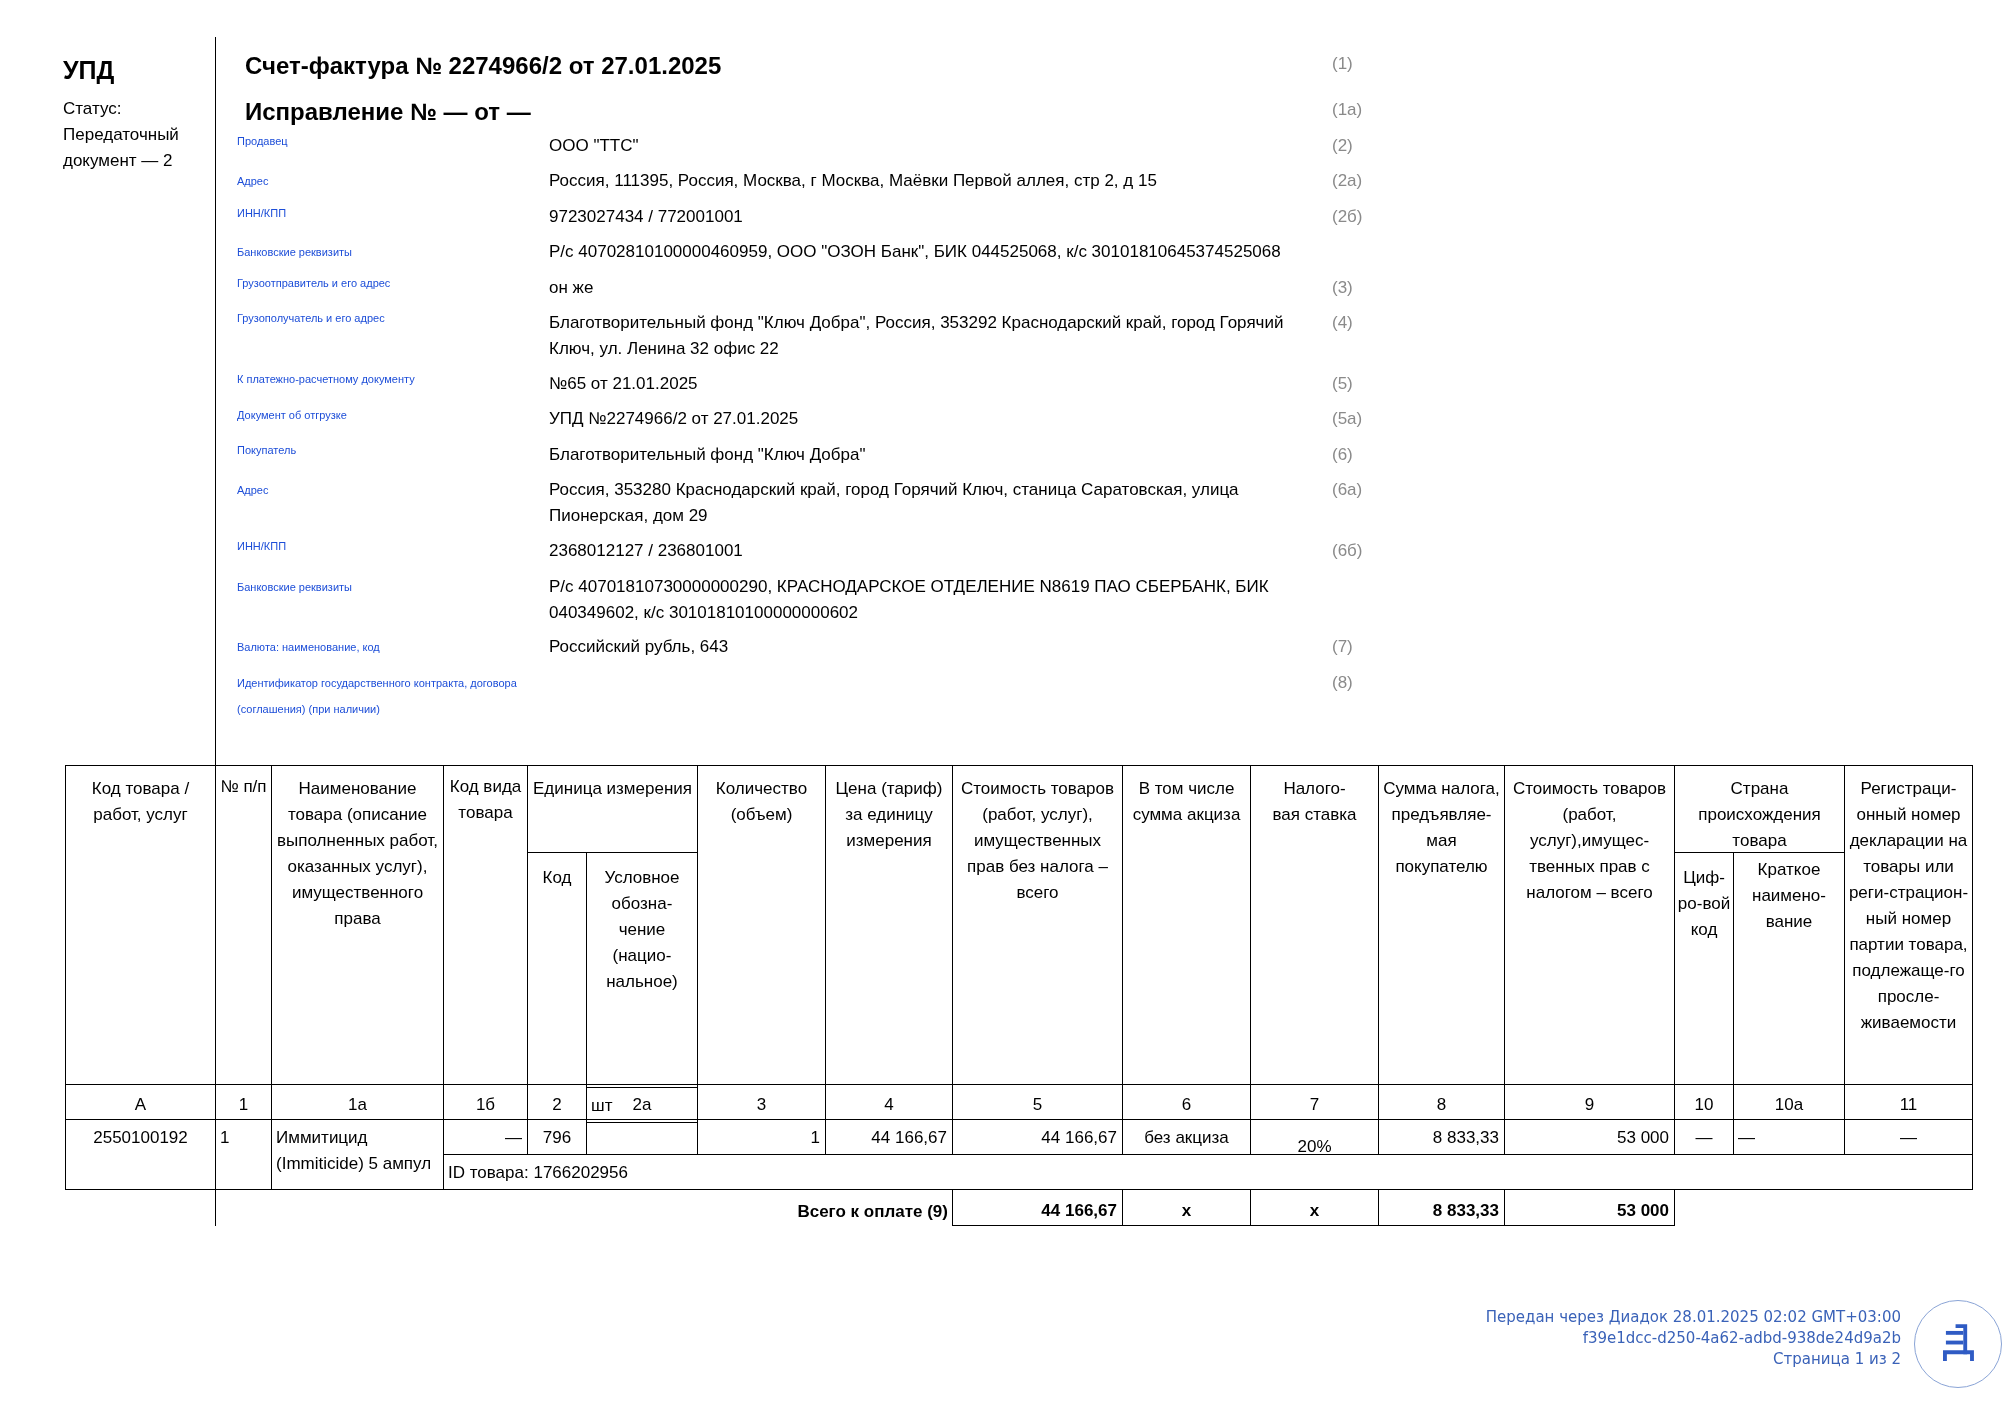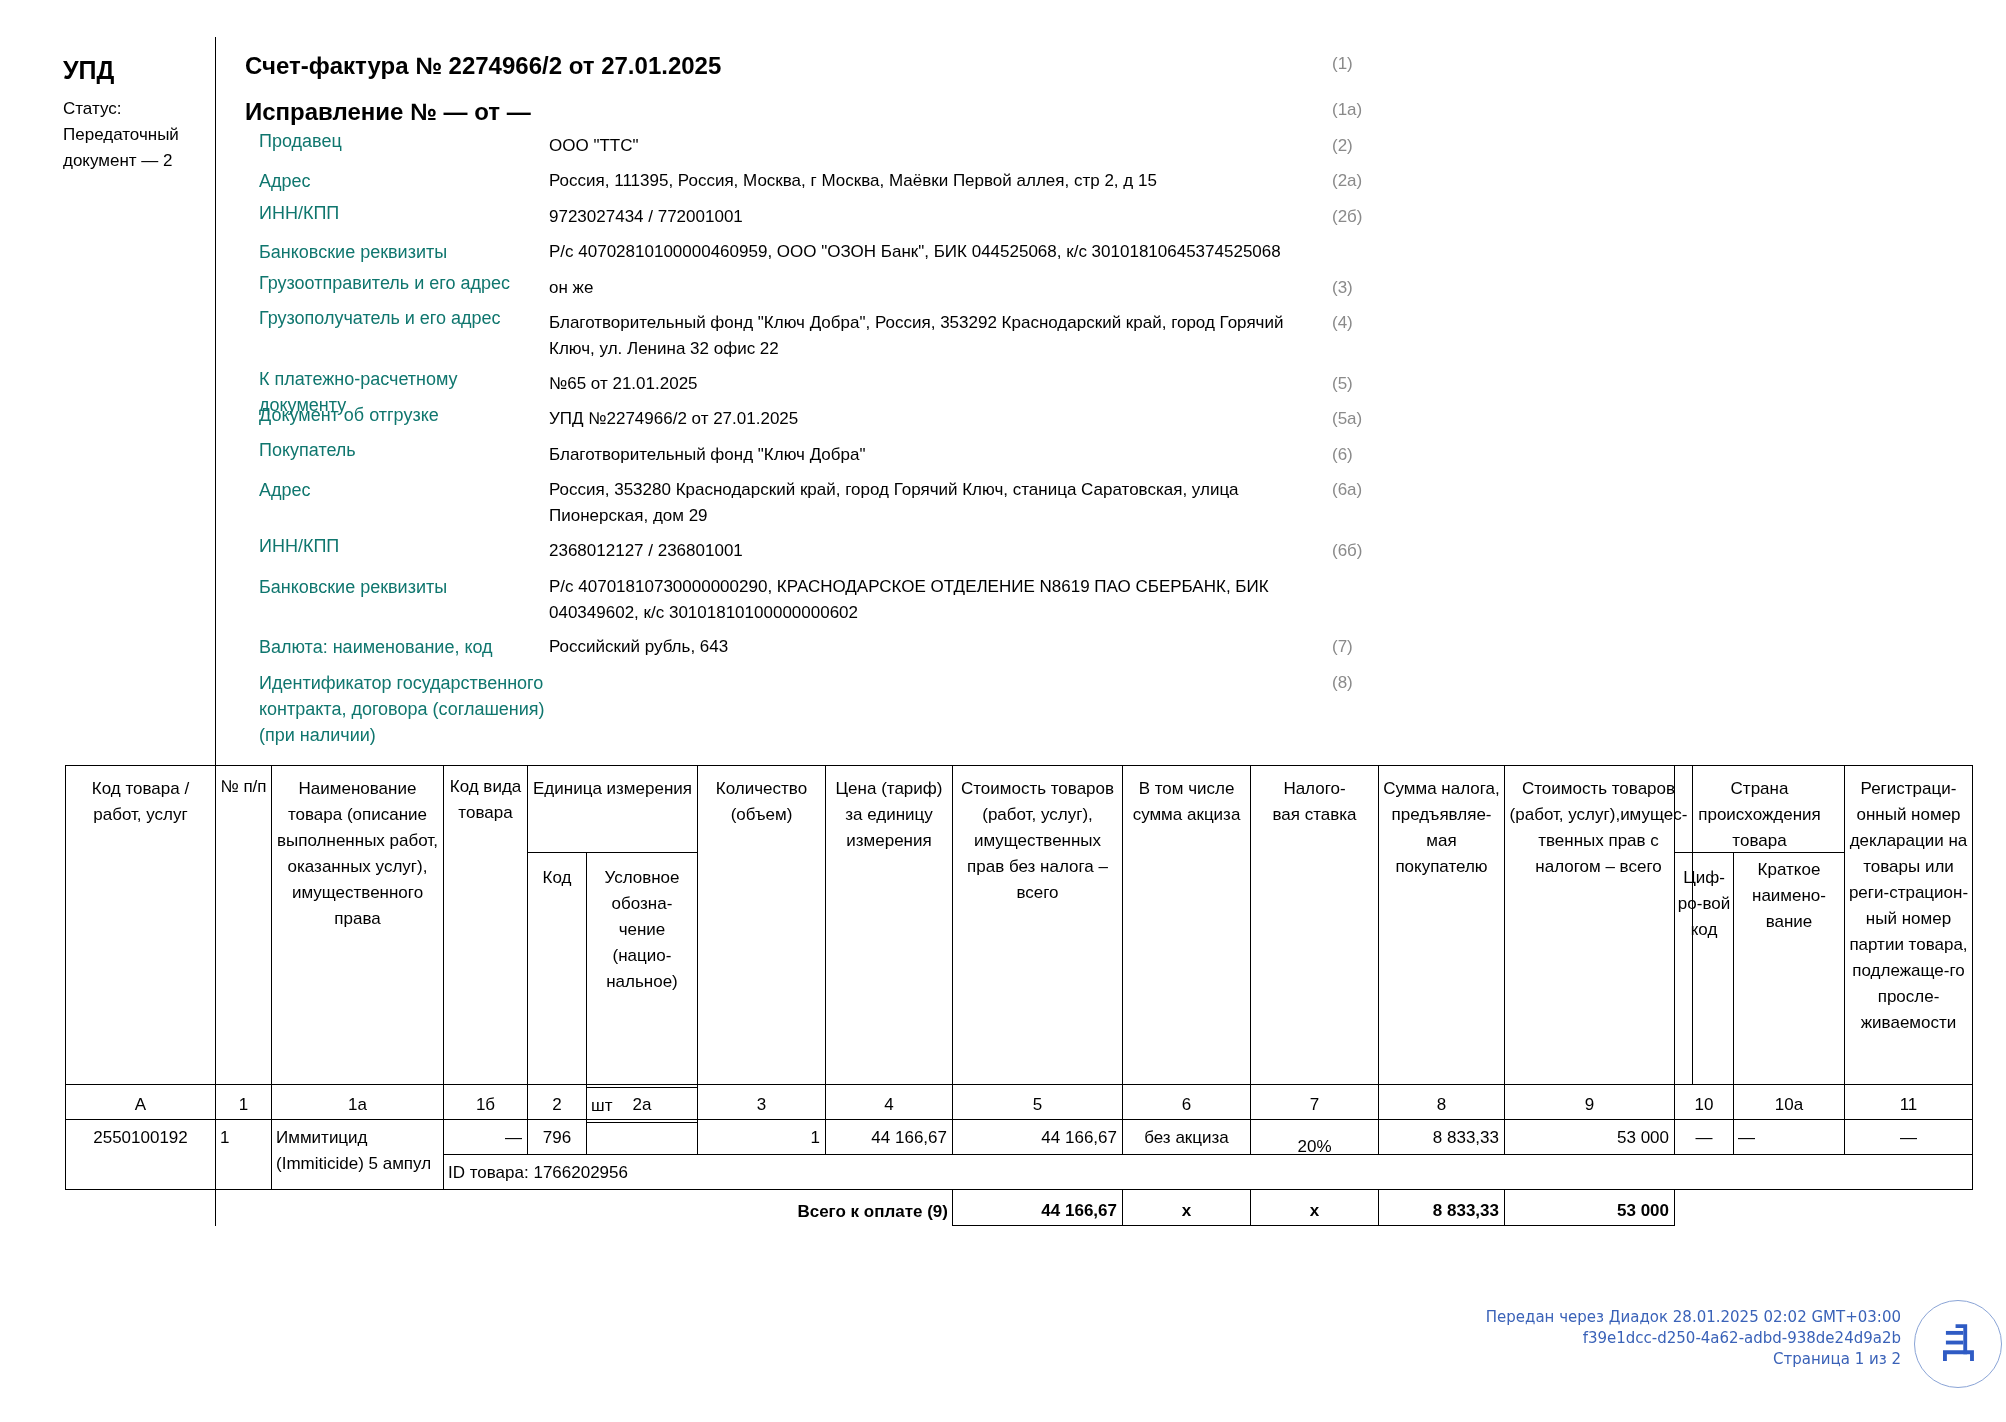--- a/index.html
+++ b/index.html
@@ -14,21 +14,21 @@
   #vline { left: 215px; top: 37px; width: 1px; height: 728px; background: #000; }
   #vline2 { left: 215px; top: 1189px; width: 1px; height: 37px; background: #000; }
 
   
   #title { left: 245px; top: 52px; font-size: 24px; font-weight: bold; }
   #correction { left: 245px; top: 98px; font-size: 24px; font-weight: bold; }
   .num { position: absolute; left: 1332px; color: #8a8a8a; font-size: 17px; }
   #title-num { top: 54px; }
   #corr-num { top: 100px; }
 
-  .field-label { position: absolute; left: 259px; width: 290px; color: #0f766e; font-size: 18px; line-height: 26px; }
+  .field-label { position: absolute; left: 237px; width: 290px; color: #1d4ed8; font-size: 11px; line-height: 26px; }
   .field-value { position: absolute; left: 549px; width: 780px; font-size: 17px; line-height: 26px; }
   .field-num { position: absolute; left: 1332px; color: #8a8a8a; font-size: 17px; line-height: 26px; }
 
   
   #table-wrap { position: absolute; left: 0; top: 0; width: 2006px; height: 1230px; }
   .cell { position: absolute; border: 1.5px solid #000; font-size: 17px; line-height: 26px; text-align: center; padding: 6px 2px; overflow: hidden; }
   .hdr { padding-top: 10px; }
   .idx { padding: 10px 2px 0; line-height: 20px; }
   .r { text-align: right; padding-right: 5px; }
   .l { text-align: left; padding-left: 4px; }
@@ -135,21 +135,21 @@
   <div class="cell hdr" style="left:527px;top:765px;width:171px;height:88px">Единица измерения</div>
   <div class="cell hdr" style="left:443px;top:765px;width:85px;height:320px;padding-top:8px">Код вида товара</div>
   <div class="cell hdr" style="left:527px;top:852px;width:60px;height:233px;padding-top:12px">Код</div>
   <div class="cell hdr" style="left:586px;top:852px;width:112px;height:233px;padding-top:12px">Условное обозна-чение (нацио-нальное)</div>
   <div class="cell hdr" style="left:697px;top:765px;width:129px;height:320px">Количество (объем)</div>
   <div class="cell hdr" style="left:825px;top:765px;width:128px;height:320px">Цена (тариф) за единицу измерения</div>
   <div class="cell hdr" style="left:952px;top:765px;width:171px;height:320px">Стоимость товаров (работ, услуг), имущественных прав без налога – всего</div>
   <div class="cell hdr" style="left:1122px;top:765px;width:129px;height:320px">В том числе сумма акциза</div>
   <div class="cell hdr" style="left:1250px;top:765px;width:129px;height:320px;padding-left:20px;padding-right:20px">Налого-вая ставка</div>
   <div class="cell hdr" style="left:1378px;top:765px;width:127px;height:320px">Сумма налога, предъявляе-мая покупателю</div>
-  <div class="cell hdr" style="left:1504px;top:765px;width:189px;height:320px">Стоимость товаров (работ, услуг),имущес-твенных прав с налогом – всего</div>
+  <div class="cell hdr" style="left:1504px;top:765px;width:171px;height:320px">Стоимость товаров (работ, услуг),имущес-твенных прав с налогом – всего</div>
   <div class="cell hdr" style="left:1674px;top:765px;width:171px;height:88px">Страна происхождения товара</div>
   <div class="cell hdr" style="left:1674px;top:852px;width:60px;height:233px;padding-top:12px">Циф-ро-вой код</div>
   <div class="cell hdr" style="left:1733px;top:852px;width:112px;height:233px;padding-top:4px">Краткое наимено-вание</div>
   <div class="cell hdr" style="left:1844px;top:765px;width:129px;height:320px">Регистраци-онный номер декларации на товары или реги-страцион-ный номер партии товара, подлежаще-го просле-живаемости</div>
 
   <div class="cell idx" style="left:65px;top:1084px;width:151px;height:36px">А</div>
   <div class="cell idx" style="left:215px;top:1084px;width:57px;height:36px">1</div>
   <div class="cell idx" style="left:271px;top:1084px;width:173px;height:36px">1а</div>
   <div class="cell idx" style="left:443px;top:1084px;width:85px;height:36px">1б</div>
   <div class="cell idx" style="left:527px;top:1084px;width:60px;height:36px">2</div>

